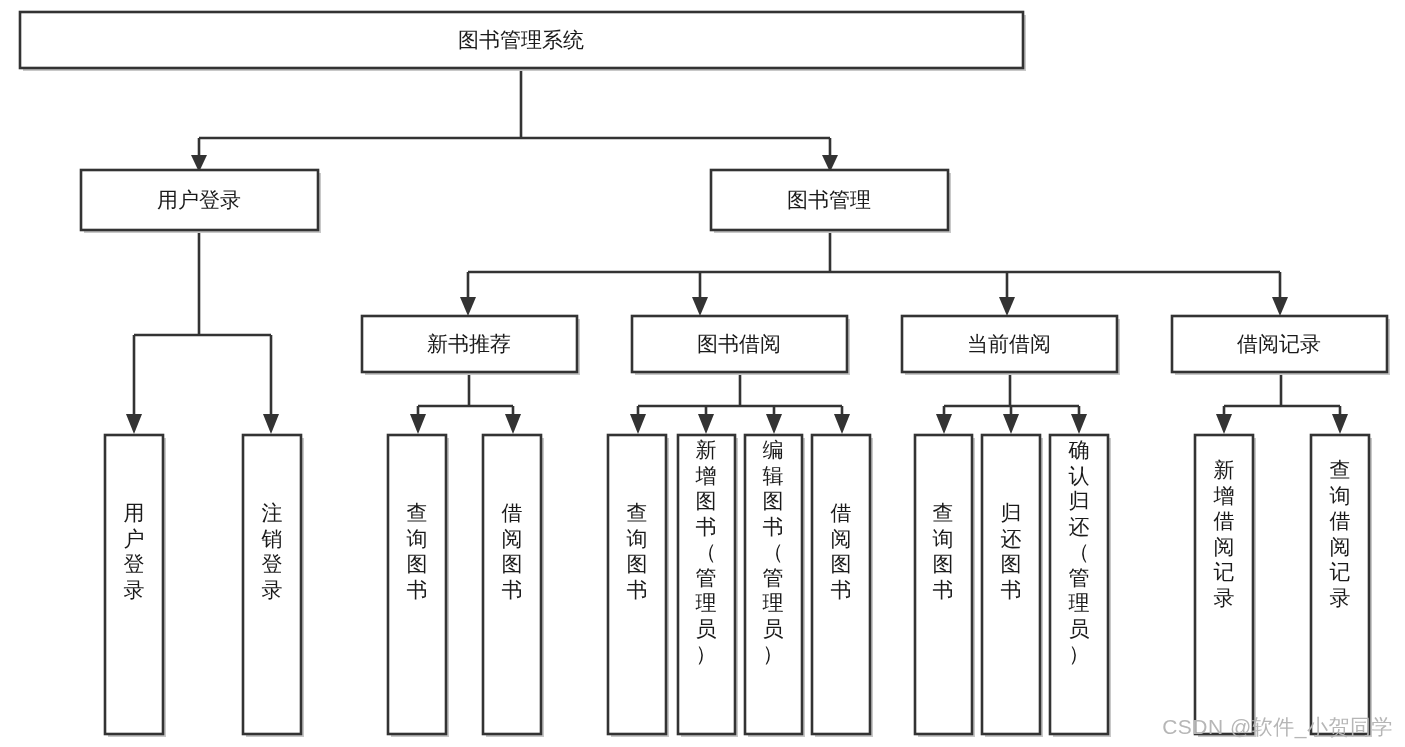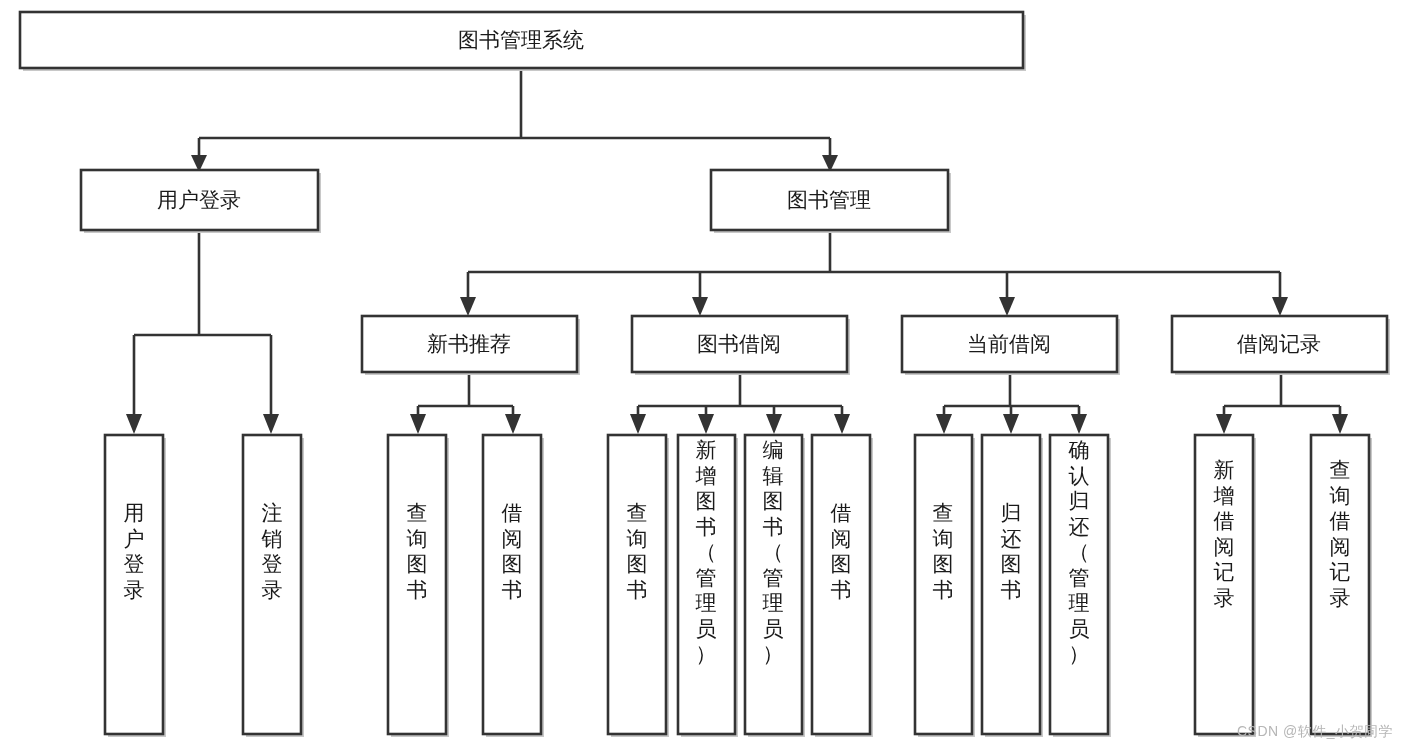--- a/index.html
+++ b/index.html
@@ -55,21 +55,21 @@
     fill: #1a1a1a;
     font-family: "Liberation Sans", "DejaVu Sans", sans-serif;
     font-size: 21px;
     text-anchor: middle;
   }
   .watermark {
     position: absolute;
     right: 12px;
     bottom: 6px;
     font-family: "Liberation Sans", "DejaVu Sans", sans-serif;
-    font-size: 14px;
+    font-size: 21px;
     color: #b6b6b6;
     letter-spacing: 0.5px;
     white-space: nowrap;
     user-select: none;
   }
 </style>
 </head>
 <body>
 
 <div id="diagram-root">

